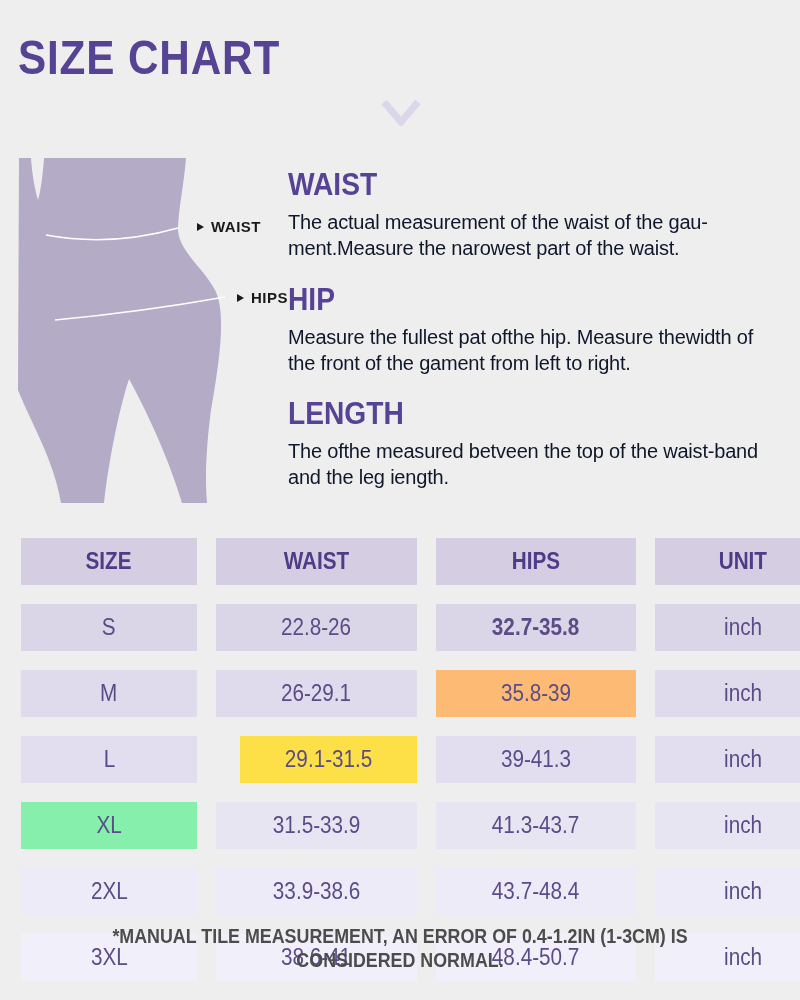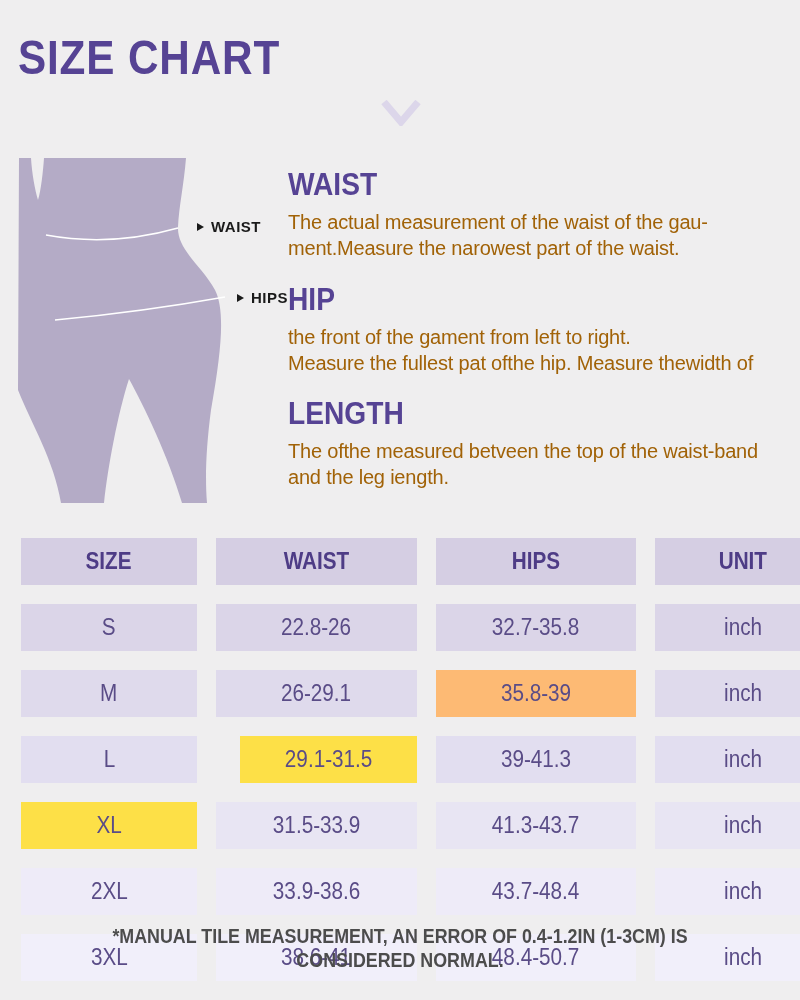--- a/index.html
+++ b/index.html
@@ -26,21 +26,21 @@
     border-top:4.5px solid transparent; border-bottom:4.5px solid transparent; }
   .fig-label.waist { left:197px; top:218px; }
   .fig-label.hips  { left:237px; top:289px; }
 
   
   .section { position:absolute; left:288px; width:490px; }
   .section.s0 { top:166px; }
   .section.s1 { top:281px; }
   .section.s2 { top:395px; }
   .section h2 { font-size:32px; font-weight:800; color:#564394; margin-bottom:6px; }
-  .section .line { font-size:20px; line-height:26px; color:#a16207; letter-spacing:-0.2px; }
+  .section .line { font-size:20px; line-height:26px; color:#0f172a; letter-spacing:-0.2px; }
 
   
   .size-table {
     position:absolute; left:21px; top:538px; width:759px; height:347px;
     display:grid; grid-template-columns:176px 201px 200px 176px;
     grid-template-rows:47px repeat(6,47px); gap:19px;
   }
   .cell { display:flex; align-items:center; justify-content:center; }
   .cell.th { font-size:23px; font-weight:700; color:#4e3c86; }
   .cell.td { font-size:23px; font-weight:500; color:#5a4c87; }
@@ -83,22 +83,22 @@
   </div>
 
   <div class="section s0">
     <h2><span class="cnd-l">WAIST</span></h2>
     <div class="line">The actual measurement of the waist of the gau-</div>
     <div class="line">ment.Measure the narowest part of the waist.</div>
   </div>
 
   <div class="section s1">
     <h2><span class="cnd-l">HIP</span></h2>
+    <div class="line">Measure the fullest pat ofthe hip. Measure thewidth of</div>
     <div class="line">the front of the gament from left to right.</div>
-    <div class="line">Measure the fullest pat ofthe hip. Measure thewidth of</div>
   </div>
 
   <div class="section s2">
     <h2><span class="cnd-l">LENGTH</span></h2>
     <div class="line">The ofthe measured betveen the top of the waist-band</div>
     <div class="line">and the leg iength.</div>
   </div>
 
   <div class="size-table">
     <div class="cell th" style="background: rgb(213, 206, 227);">
@@ -113,21 +113,21 @@
     <div class="cell th" style="background: rgb(213, 206, 227);">
         <span class="cnd">UNIT</span>
       </div>
 
     <div class="cell td" style="background: rgb(219, 213, 232);">
         <span class="cnd">S</span>
       </div>
     <div class="cell td" style="background: rgb(219, 213, 232); text-align: center;">
         <span class="cnd">22.8-26</span>
       </div>
-    <div class="cell td" style="background: rgb(219, 213, 232);">
+    <div class="cell td" style="background: rgb(219, 213, 232); font-weight: bold;">
         <span class="cnd">32.7-35.8</span>
       </div>
     <div class="cell td" style="background: rgb(219, 213, 232);">
         <span class="cnd">inch</span>
       </div>
 
     <div class="cell td" style="background: rgb(223, 218, 236);">
         <span class="cnd">M</span>
       </div>
     <div class="cell td" style="background: rgb(223, 218, 236);">
@@ -146,21 +146,21 @@
     <div class="cell td" style="background: #fde047; margin-left: 24px;">
         <span class="cnd">29.1-31.5</span>
       </div>
     <div class="cell td" style="background: rgb(226, 222, 240);">
         <span class="cnd">39-41.3</span>
       </div>
     <div class="cell td" style="background: rgb(226, 222, 240);">
         <span class="cnd">inch</span>
       </div>
 
-    <div class="cell td" style="background: #fde047;">
+    <div class="cell td" style="background: #86efac;">
         <span class="cnd">XL</span>
       </div>
     <div class="cell td" style="background: rgb(232, 229, 243);">
         <span class="cnd">31.5-33.9</span>
       </div>
     <div class="cell td" style="background: rgb(232, 229, 243);">
         <span class="cnd">41.3-43.7</span>
       </div>
     <div class="cell td" style="background: rgb(232, 229, 243);">
         <span class="cnd">inch</span>

